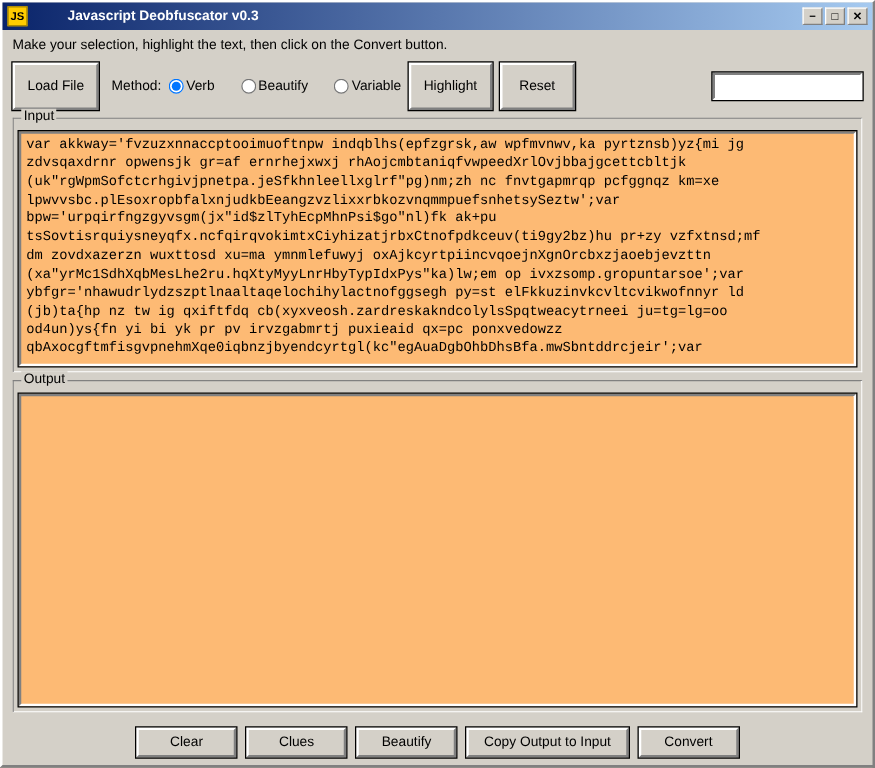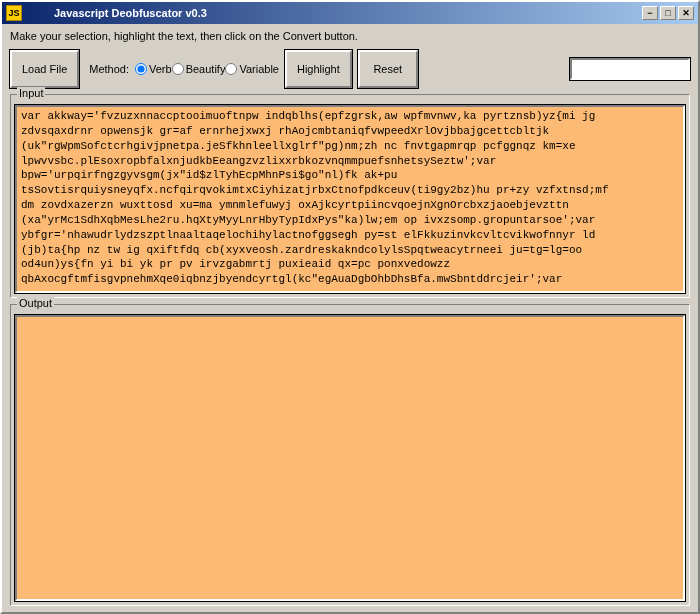--- a/index.html
+++ b/index.html
@@ -105,21 +105,21 @@
       min-width: 60px;
       text-align: center;
     }
     .method-label {
       font-size: 11px;
       margin-left: 4px;
     }
     .radio-group {
       display: flex;
       align-items: center;
-      gap: 0;
+      gap: 21px;
     }
     .radio-option {
       display: flex;
       align-items: center;
       gap: 2px;
       font-size: 11px;
     }
     .radio-option input[type="radio"] {
       margin: 0;
       width: 12px;
@@ -254,13 +254,20 @@
     </div>
 
     <div class="panel output-panel">
       <span class="panel-label">Output</span>
       <div class="panel-inner">
         <textarea class="text-area" style=""></textarea>
       </div>
     </div>
   </div>
 
+  <div class="bottom-toolbar">
+    <button class="win-btn">Clear</button>
+    <button class="win-btn">Clues</button>
+    <button class="win-btn">Beautify</button>
+    <button class="win-btn">Copy Output to Input</button>
+    <button class="win-btn">Convert</button>
+  </div>
 </div>
 
 </body></html>

